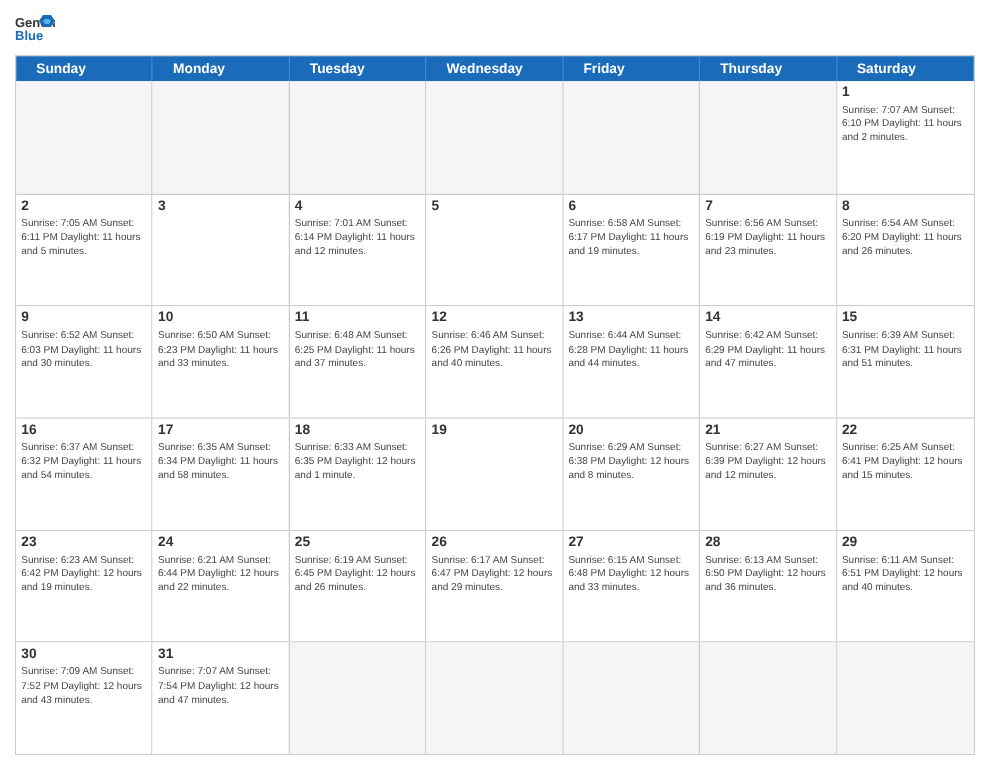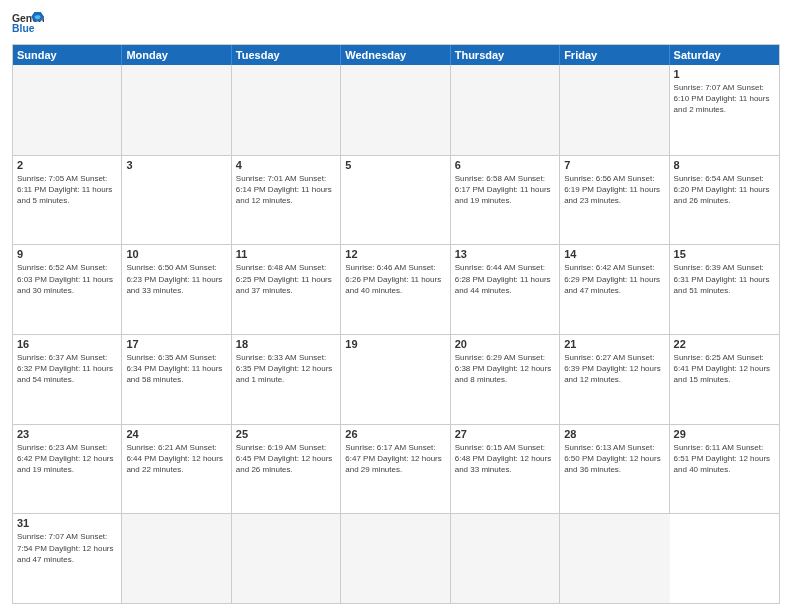--- a/index.html
+++ b/index.html
@@ -53,21 +53,21 @@
     }
     .cal-header {
       display: grid;
       grid-template-columns: repeat(7, 1fr);
       background: #1a6bba;
     }
     .cal-header-cell {
       color: #fff;
       font-size: 11px;
       font-weight: bold;
-      padding: 4px 4px;
+      padding: 4px 16px;
       text-align: left;
       border-right: 1px solid #3a8bda;
     }
     .cal-header-cell:last-child { border-right: none; }
     .cal-body {
       flex: 1;
       display: grid;
       grid-template-rows: repeat(6, 1fr);
     }
     .cal-week {
@@ -118,22 +118,22 @@
       <div class="subtitle"></div>
     </div>
   </div>
 
   <div class="calendar">
     <div class="cal-header">
     <div class="cal-header-cell">Sunday</div>
         <div class="cal-header-cell">Monday</div>
         <div class="cal-header-cell">Tuesday</div>
         <div class="cal-header-cell">Wednesday</div>
+        <div class="cal-header-cell">Friday</div>
         <div class="cal-header-cell">Thursday</div>
-        <div class="cal-header-cell">Friday</div>
         <div class="cal-header-cell">Saturday</div>
       </div>
     <div class="cal-body">
     <div class="cal-week">
           <div class="cal-cell empty"></div>
           <div class="cal-cell empty"></div>
           <div class="cal-cell empty"></div>
           <div class="cal-cell empty"></div>
           <div class="cal-cell empty"></div>
           <div class="cal-cell empty"></div>
@@ -331,20 +331,27 @@
           </div>
           <div class="cal-cell">
             <span class="day-num">29</span>
             <div class="day-info">Sunrise: 6:11 AM
 Sunset: 6:51 PM
 Daylight: 12 hours
 and 40 minutes.</div>
           </div>
         </div>
         <div class="cal-week">
+          <div class="cal-cell">
+            <span class="day-num">30</span>
+            <div class="day-info">Sunrise: 7:09 AM
+Sunset: 7:52 PM
+Daylight: 12 hours
+and 43 minutes.</div>
+          </div>
           <div class="cal-cell">
             <span class="day-num">31</span>
             <div class="day-info">Sunrise: 7:07 AM
 Sunset: 7:54 PM
 Daylight: 12 hours
 and 47 minutes.</div>
           </div>
           <div class="cal-cell empty"></div>
           <div class="cal-cell empty"></div>
           <div class="cal-cell empty"></div>

